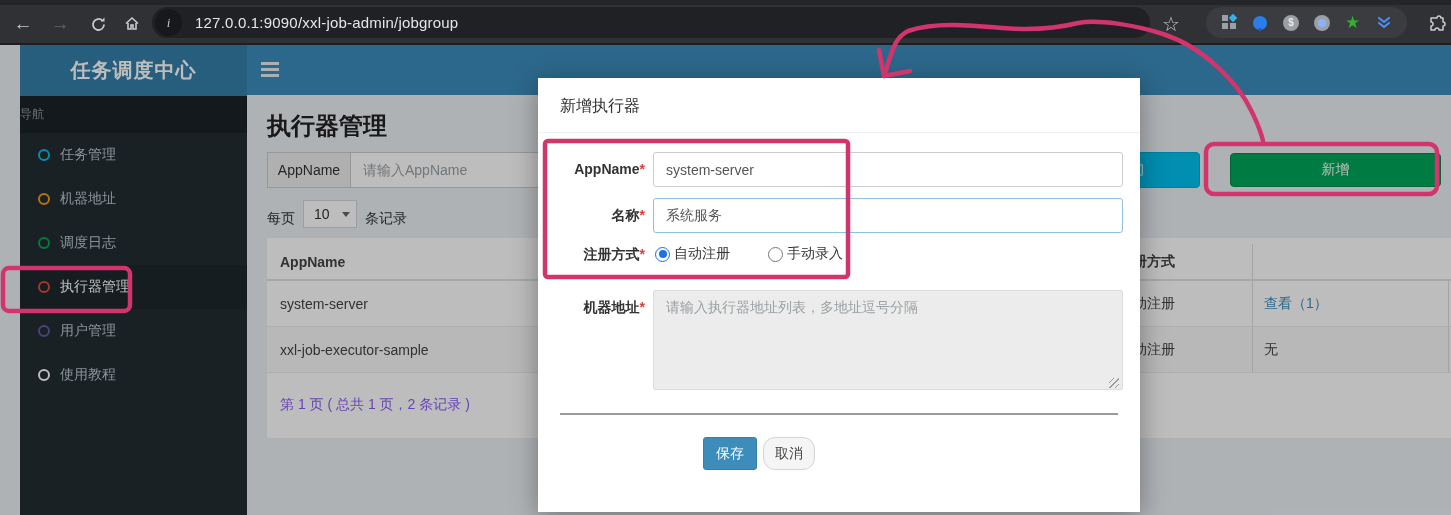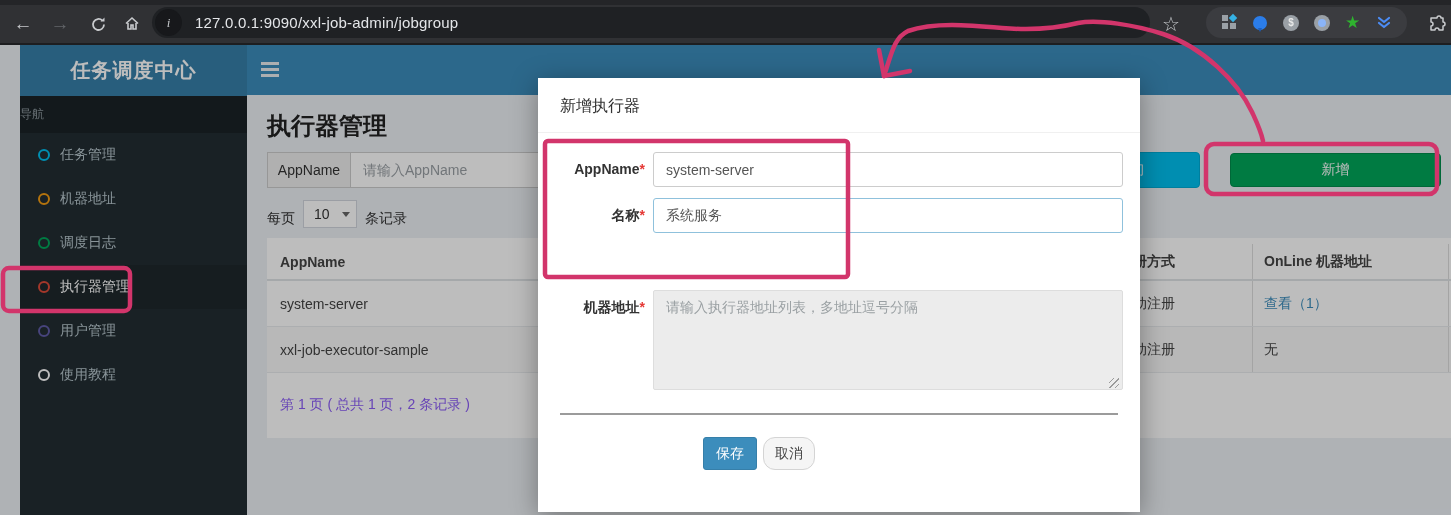--- a/index.html
+++ b/index.html
@@ -201,21 +201,20 @@
         <span class="caret"></span>
       </div>
       <span>条记录</span>
     </div>
 
     <div class="box">
       <div style="height:6px"></div>
       <div class="trow head">
         <div class="td c1">AppName</div>
         <div class="td c2">注册方式</div>
-        <div class="td c3">OnLine 机器地址</div>
         <div class="td c4"></div>
       </div>
       <div class="trow r">
         <div class="td c1">system-server</div>
         <div class="td c2">自动注册</div>
         <div class="td c3">
             <span class="link">查看（1）</span>
           </div>
         <div class="td c4">
             <div class="sliver"></div>
@@ -242,20 +241,31 @@
   <div class="m-row" style="top:74px;height:35px">
     <div class="m-label"><span>AppName</span><span class="req">*</span></div>
     <input class="m-input" type="text" value="system-server" style="">
   </div>
 
   <div class="m-row" style="top:120px;height:35px">
     <div class="m-label"><span>名称</span><span class="req">*</span></div>
     <input class="m-input focus" type="text" value="系统服务" style="">
   </div>
 
+  <div class="m-row" style="top:163px;height:26px">
+    <div class="m-label" style="line-height:26px"><span>注册方式</span><span class="req">*</span></div>
+    <div class="radio-wrap">
+      <span class="radio">
+          <i></i>
+        </span>
+      <span class="radio-label">自动注册</span>
+      <span class="radio off"></span>
+      <span class="radio-label">手动录入</span>
+    </div>
+  </div>
 
   <div class="m-row" style="top:212px;height:100px">
     <div class="m-label"><span>机器地址</span><span class="req">*</span></div>
     <textarea class="m-textarea" readonly="" placeholder="请输入执行器地址列表，多地址逗号分隔" style=""></textarea>
     <div class="resize-grip"></div>
   </div>
 
   <div class="m-hr"></div>
   <div class="btn-save">保存</div>
   <div class="btn-cancel">取消</div>

